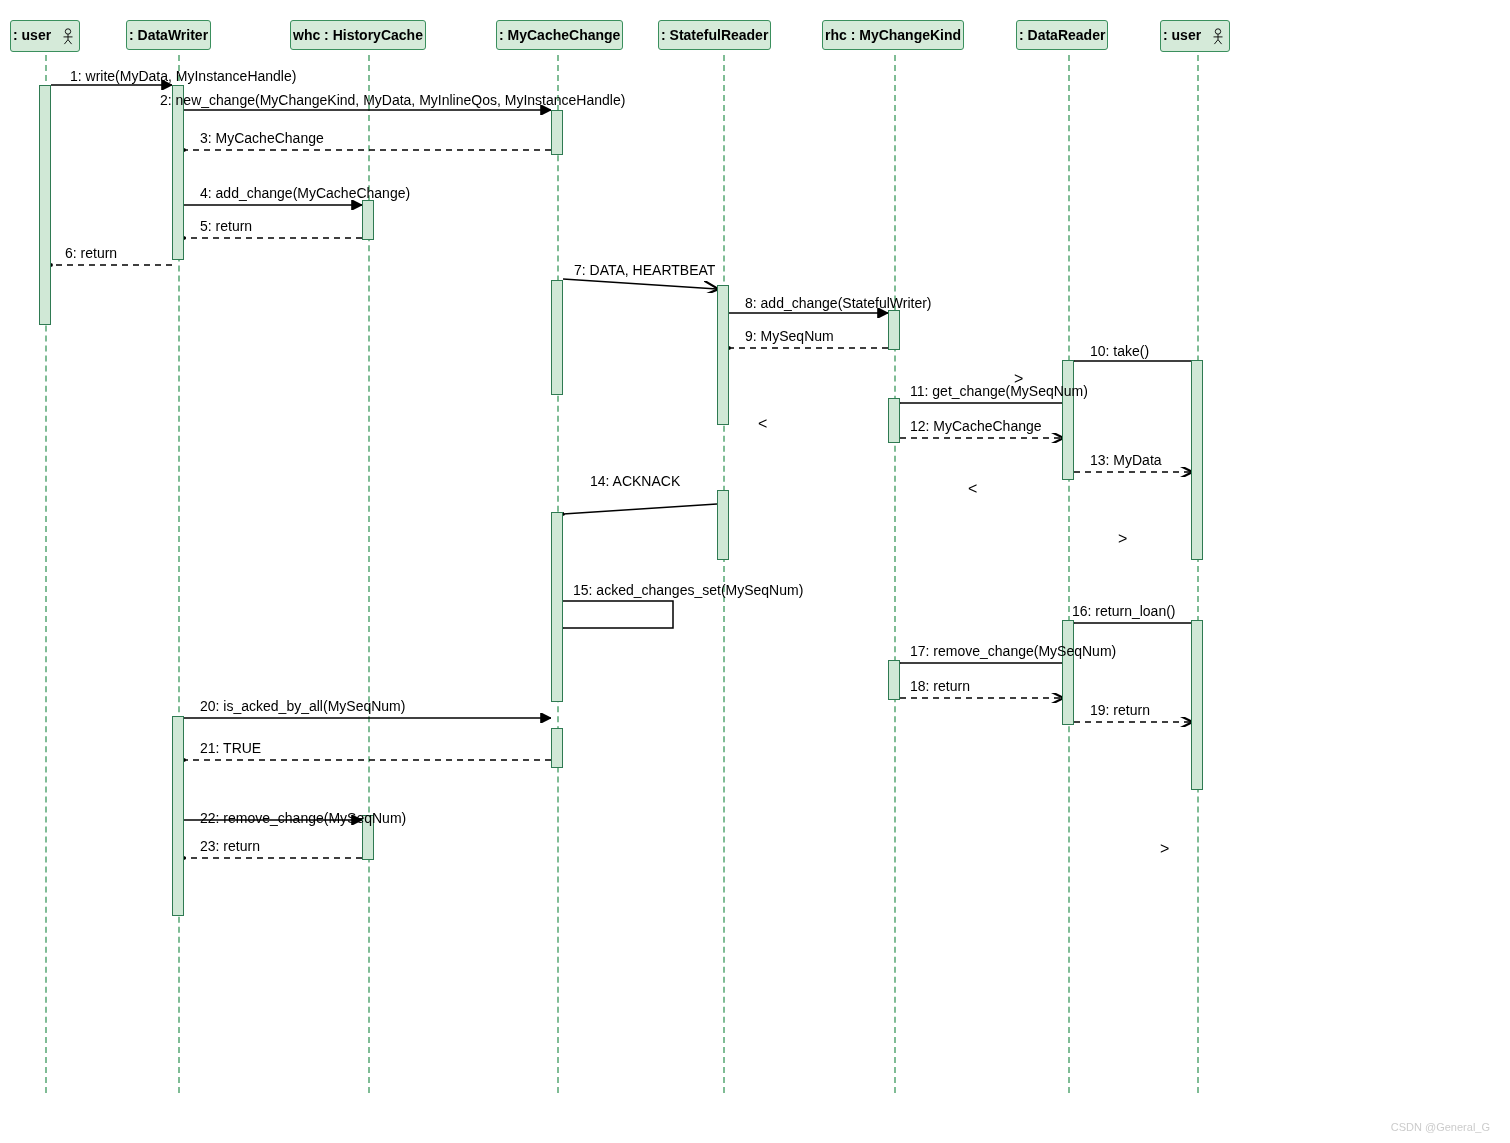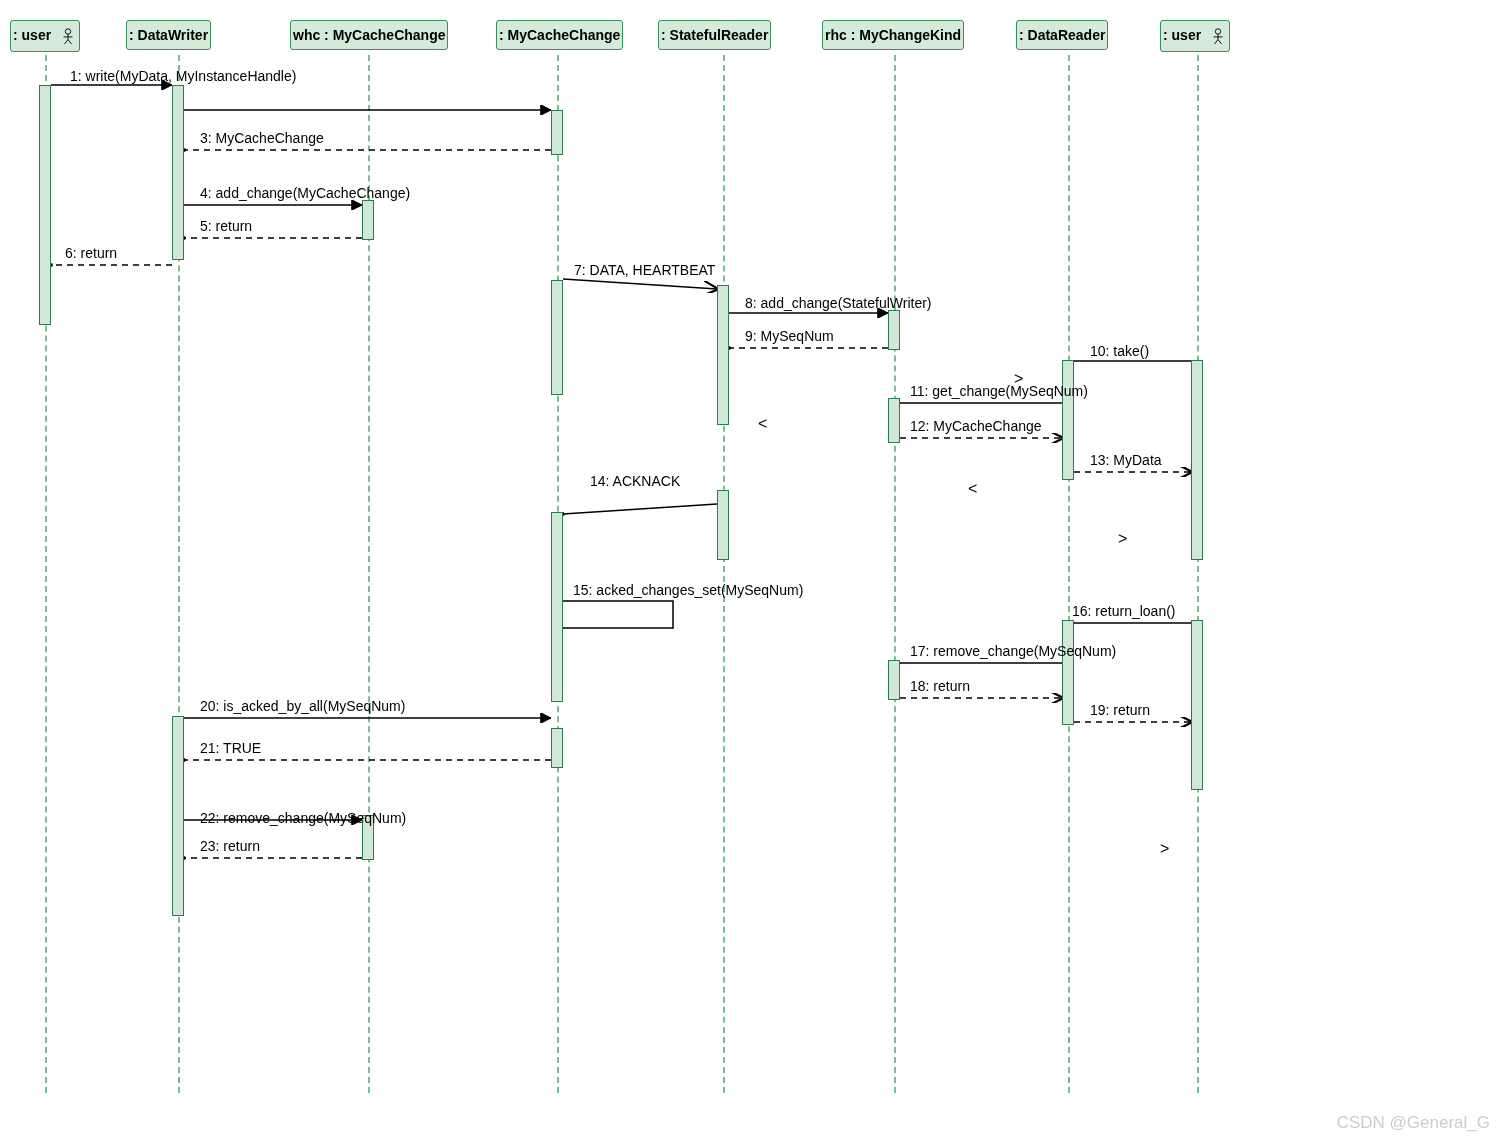--- a/index.html
+++ b/index.html
@@ -51,21 +51,21 @@
     display: inline-block;
     width: 18px; height: 18px;
     vertical-align: middle;
     margin-left: 4px;
   }
   .watermark {
     position: absolute;
     right: 20px;
     bottom: 10px;
     color: #ccc;
-    font-size: 17px;
+    font-size: 11px;
   }
   .found-arc {
     position: absolute;
     width: 16px; height: 16px;
     font-size: 16px;
     color: #000;
   }
 </style>
 </head>
 <body>
@@ -87,21 +87,21 @@
       <svg viewBox="0 0 20 20">
           <circle cx="10" cy="5" r="3" stroke="#000" fill="none"></circle>
           <path d="M10 8v6M5 11h10M10 14l-4 5M10 14l4 5" stroke="#000" fill="none"></path>
         </svg>
     </span>
   </div>
   <div class="participant" style="left:126px">
     <span>: DataWriter</span>
   </div>
   <div class="participant" style="left:290px">
-    <span>whc : MyCacheChange</span>
+    <span>whc : HistoryCache</span>
   </div>
   <div class="participant" style="left:496px">
     <span>: MyCacheChange</span>
   </div>
   <div class="participant" style="left:658px">
     <span>: StatefulReader</span>
   </div>
   <div class="participant" style="left:822px">
     <span>rhc : MyChangeKind</span>
   </div>
@@ -157,20 +157,21 @@
         <path d="M10,0 L0,5 M10,10 L0,5" stroke="#000" stroke-width="1.5" fill="none"></path>
       </marker>
     </defs>
   </svg>
 
   <div class="msg-label" style="left:70px; top:68px">1: write(MyData, MyInstanceHandle)</div>
   <svg style="position:absolute;left:51px;top:80px;width:121px;height:10px">
       <line x1="0" y1="5" x2="121" y2="5" stroke="#000" stroke-width="1.5" marker-end="url(#arR)"></line>
     </svg>
 
+  <div class="msg-label" style="left:160px; top:92px">2: new_change(MyChangeKind, MyData, MyInlineQos, MyInstanceHandle)</div>
   <svg style="position:absolute;left:184px;top:105px;width:367px;height:10px">
       <line x1="0" y1="5" x2="367" y2="5" stroke="#000" stroke-width="1.5" marker-end="url(#arR)"></line>
     </svg>
 
   <div class="msg-label" style="left:200px; top:130px">3: MyCacheChange</div>
   <svg style="position:absolute;left:184px;top:145px;width:367px;height:10px">
       <line x1="367" y1="5" x2="0" y2="5" stroke="#000" stroke-width="1.5" stroke-dasharray="6 5" marker-end="url(#arLo)"></line>
     </svg>
 
   <div class="msg-label" style="left:200px; top:185px">4: add_change(MyCacheChange)</div>

